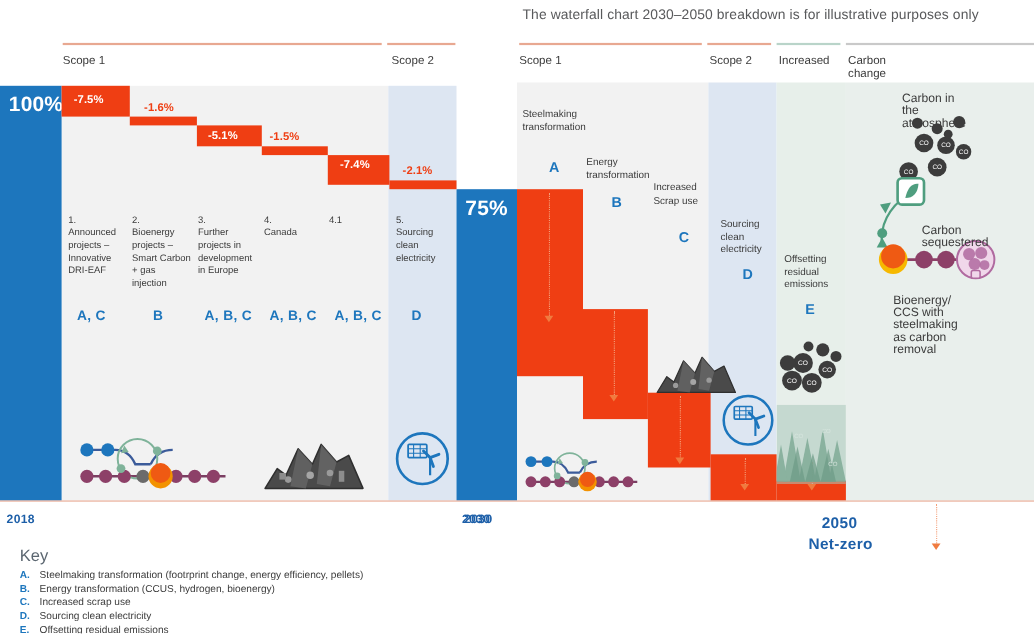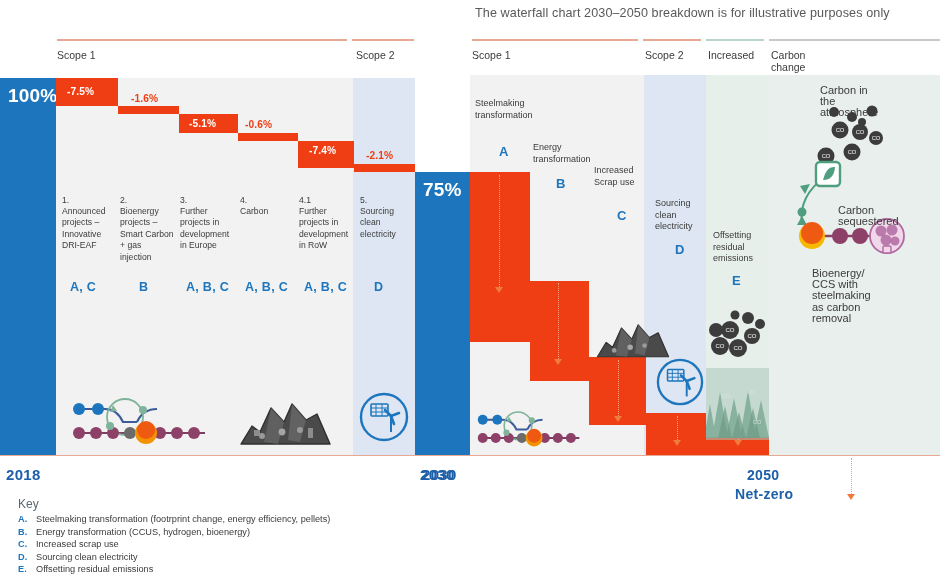--- a/index.html
+++ b/index.html
@@ -65,28 +65,28 @@
   }
   .rcode {
     position:absolute; font-size:13px; font-weight:bold; color:#1d76bd;
   }
   .gnote {
     position:absolute; font-size:11px; line-height:11.2px; color:#3b3b3b;
   }
 
   
   .year {
-    position:absolute; font-size:15px; font-weight:bold; color:#1d5fa8;
+    position:absolute; font-size:11px; font-weight:bold; color:#1d5fa8;
     letter-spacing:0.3px;
   }
   .year.small { font-size:14px; }
 
   
   .key-wrap { position:absolute; left:18px; top:497px; width:420px; }
-  .key-title { font-size:12px; color:#5b6670; margin-bottom:2px; }
+  .key-title { font-size:15px; color:#5b6670; margin-bottom:2px; }
   .key-row { display:flex; font-size:9.2px; line-height:12.6px; color:#3b3b3b; }
   .key-letter { width:18px; font-weight:bold; color:#1d76bd; flex:0 0 18px; }
 
   
   .baseline { position:absolute; height:1.4px; background:#e8a891; }
 
   
   .dotline { position:absolute; width:0; border-left:1.6px dotted #f4a07a; }
   .arrowhead {
     position:absolute; width:0;height:0;
@@ -119,46 +119,45 @@
   <div class="bar-red" style="left:56px; top:78px; width:62px; height:28px;"></div>
   <div class="steppct onbar" style="left:67px; top:86px;">-7.5%</div>
 
   <div class="bar-red" style="left:118px; top:106px; width:61px; height:8px;"></div>
   <div class="steppct offbar" style="left:131px; top:93px;">-1.6%</div>
 
   <div class="bar-red" style="left:179px; top:114px; width:59px; height:19px;"></div>
   <div class="steppct onbar" style="left:189px; top:118px;">-5.1%</div>
 
   <div class="bar-red" style="left:238px; top:133px; width:60px; height:8px;"></div>
-  <div class="steppct offbar" style="left:245px; top:119px;">-0.6%</div>
+  <div class="steppct offbar" style="left:245px; top:119px;">-1.5%</div>
 
   <div class="bar-red" style="left:298px; top:141px; width:56px; height:27px;"></div>
   <div class="steppct onbar" style="left:309px; top:145px;">-7.4%</div>
 
   <div class="bar-red" style="left:354px; top:164px; width:61px; height:8px;"></div>
   <div class="steppct offbar" style="left:366px; top:150px;">-2.1%</div>
 
   <div class="colnote" style="left:62px; top:195px; width:50px;">1.</div>
   <div class="colnote" style="left:62px; top:206px; width:52px;">Announced projects – Innovative DRI-EAF</div>
   <div class="colcode" style="left:70px; top:280px;">A, C</div>
 
   <div class="colnote" style="left:120px; top:195px; width:50px;">2.</div>
   <div class="colnote" style="left:120px; top:206px; width:54px;">Bioenergy projects – Smart Carbon + gas injection</div>
   <div class="colcode" style="left:139px; top:280px;">B</div>
 
   <div class="colnote" style="left:180px; top:195px; width:50px;">3.</div>
   <div class="colnote" style="left:180px; top:206px; width:58px;">Further projects in development in Europe</div>
   <div class="colcode" style="left:186px; top:280px;">A, B, C</div>
 
   <div class="colnote" style="left:240px; top:195px; width:50px;">4.</div>
-  <div class="colnote" style="left:240px; top:206px; width:54px;">Carbon</div>
+  <div class="colnote" style="left:240px; top:206px; width:54px;">Canada</div>
   <div class="colcode" style="left:245px; top:280px;">A, B, C</div>
 
   <div class="colnote" style="left:299px; top:195px; width:50px;">4.1</div>
-  <div class="colnote" style="left:299px; top:206px; width:56px;">Further projects in development in RoW</div>
   <div class="colcode" style="left:304px; top:280px;">A, B, C</div>
 
   <div class="colnote" style="left:360px; top:195px; width:50px;">5.</div>
   <div class="colnote" style="left:360px; top:206px; width:50px;">Sourcing clean electricity</div>
   <div class="colcode" style="left:374px; top:280px;">D</div>
 
   <svg class="abs" style="left:65px; top:395px;" width="150" height="55" viewBox="0 0 150 55">
     <path d="M14 14 H40 Q52 14 58 27 H72" stroke="#3b5b9a" stroke-width="2.2" fill="none"></path>
     <path d="M14 38 H140" stroke="#7b3f63" stroke-width="2.2" fill="none"></path>
     <path d="M72 27 Q78 14 92 14" stroke="#3b5b9a" stroke-width="2.2" fill="none"></path>

